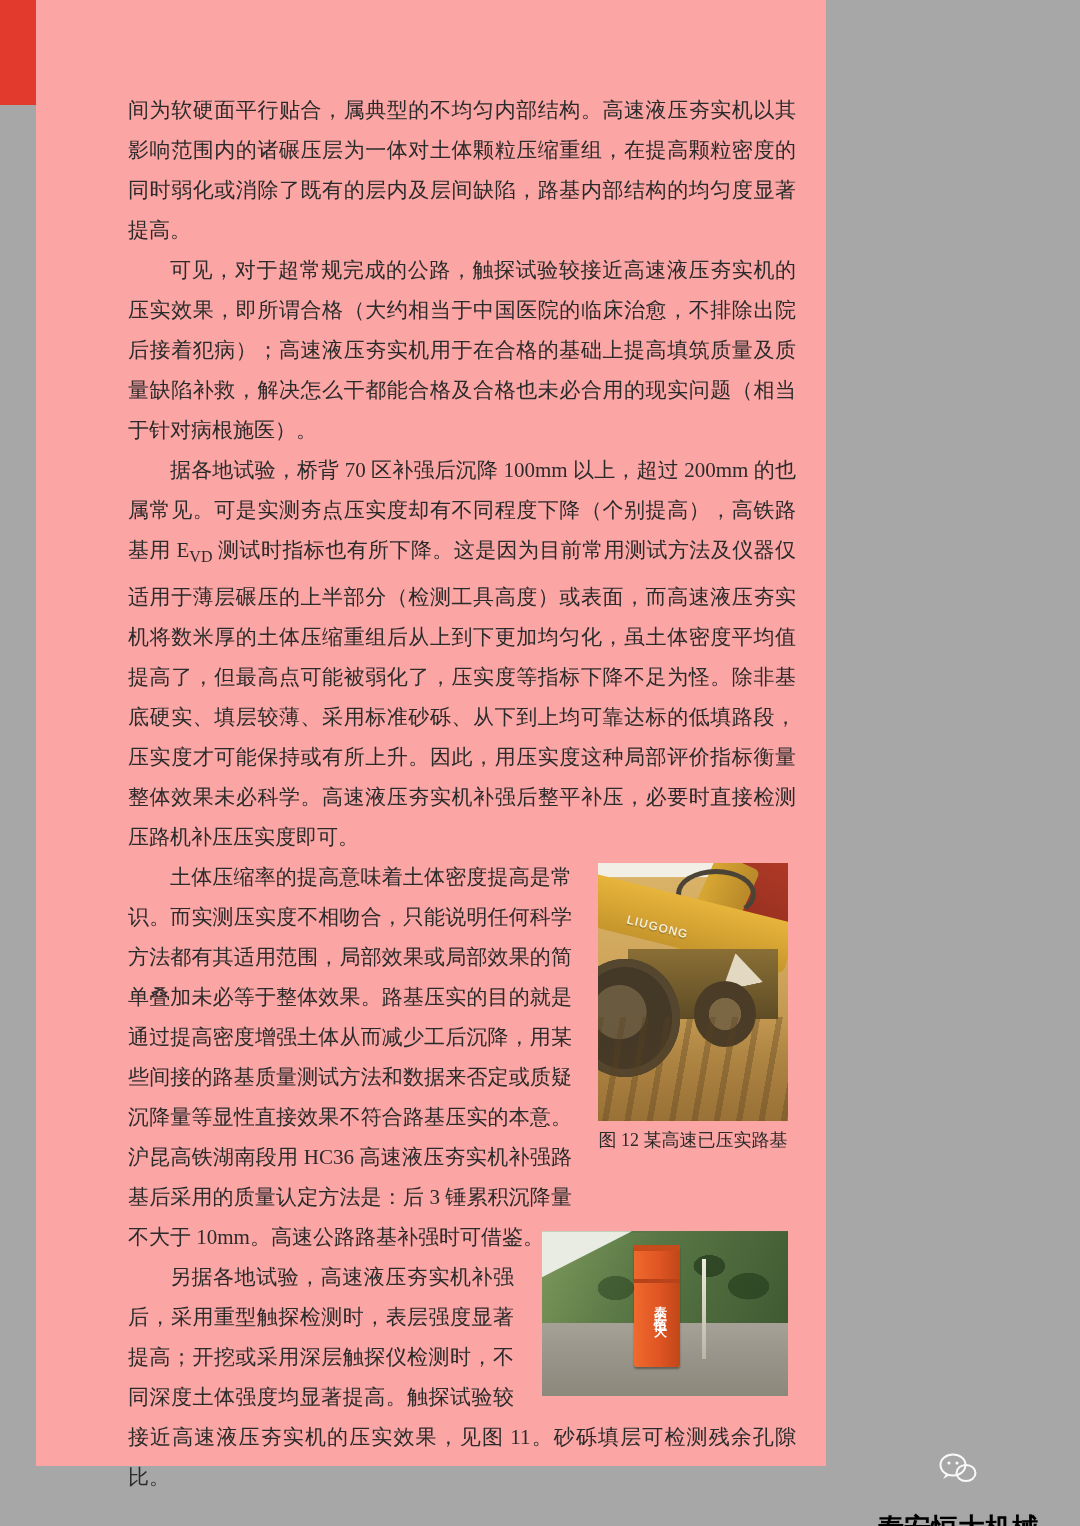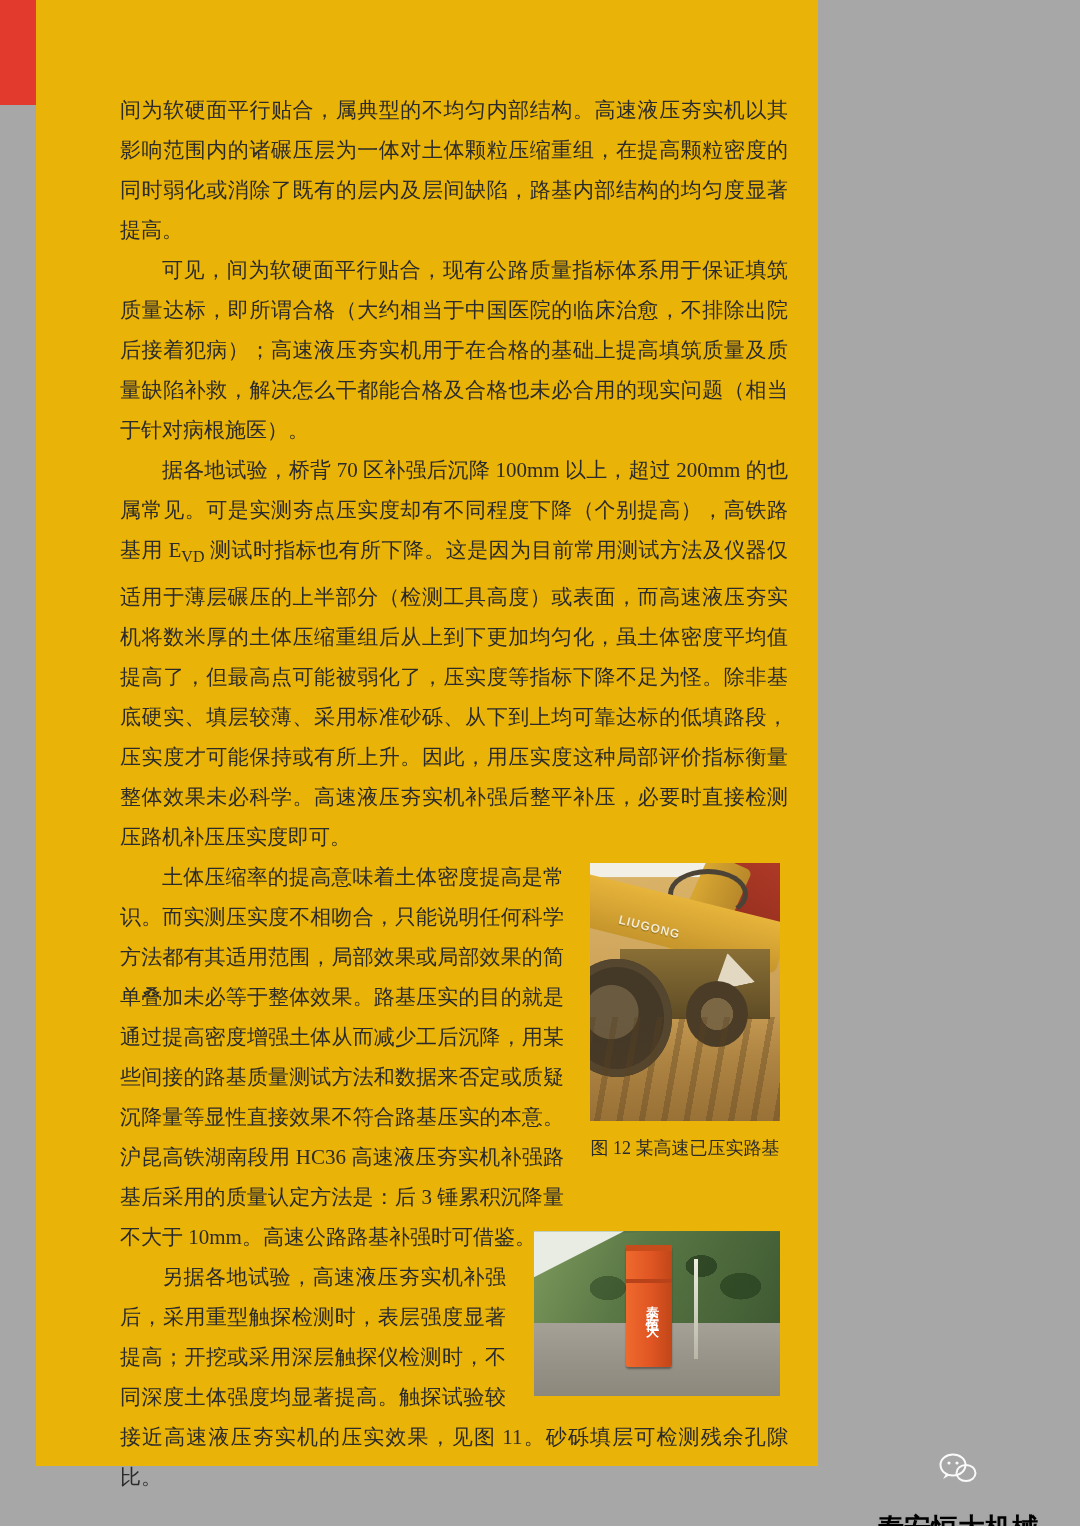--- a/index.html
+++ b/index.html
@@ -4,21 +4,22 @@
 <style>
   html,body{margin:0;padding:0;}
   body{
     width:1080px;height:1526px;position:relative;
     background:#a7a7a7;
     font-family:"Liberation Serif","DejaVu Serif",serif;
     overflow:hidden;
   }
   .page{
     position:absolute;left:36px;top:0;width:782px;height:1466px;
-    background:#eab308;
+    background:#fca5a5;
+    padding-left:8px;
   }
   .red-bar{
     position:absolute;left:0;top:0;width:36px;height:105px;
     background:#e23b2e;
   }
   .content{
     box-sizing:border-box;
     padding:90px 30px 0 84px;
     font-size:21px;line-height:40px;color:#2b2b2b;
     text-align:justify;
@@ -26,21 +27,21 @@
   .content p{margin:0;text-indent:2em;}
   .content p.noindent{text-indent:0;}
   .run-b{font-family:"Liberation Sans","DejaVu Sans",sans-serif;font-weight:700;}
   sub{font-size:16px;}
 
   
   .fig{float:right;text-align:center;position:relative;}
   .fig-1{width:206px;margin:6px 0 50px 18px;}
   .fig-2{width:262px;margin:-26px 0 10px 20px;}
   .caption{
-    font-size:18px;line-height:30px;color:#2b2b2b;margin-top:12px;
+    font-size:18px;line-height:30px;color:#2b2b2b;margin-top:4px;
     font-family:"Liberation Serif","DejaVu Serif",serif;
     white-space:nowrap;
   }
   .photo{position:relative;overflow:hidden;display:block;margin:0 auto;}
   .photo *{position:absolute;}
 
   
   .photo-1{width:190px;height:258px;background:linear-gradient(180deg,#e9e2d2 0,#d9b267 6%,#cda35a 45%,#b88c47 75%,#ad813f 100%);}
   .p1-red{right:-12px;top:-8px;width:66px;height:96px;background:linear-gradient(200deg,#b23a27,#8e2d1e);transform:rotate(8deg);}
   .p1-sky{left:0;top:0;width:150px;height:14px;background:#f2efe6;}
@@ -86,21 +87,21 @@
   .wm-icon{flex:0 0 auto;opacity:.95;}
 </style>
 </head>
 <body>
 
 <div class="page">
   <div class="content">
 
     <div id="flow-a">
         <p class="noindent"><span>间为软硬面平行贴合，属典型的不均匀内部结构。高速液压夯实机以其影响范围内的诸碾压层为一体对土体颗粒压缩重组，在提高颗粒密度的同时弱化或消除了既有的层内及层间缺陷，路基内部结构的均匀度显著提高。</span></p>
-        <p><span>可见，间为软硬面平行贴合，现有公路质量指标体系用于保证填筑质量达标，即所谓合格（大约相当于中国医院的临床治愈，不排除出院后接着犯病）；高速液压夯实机用于在合格的基础上提高填筑质量及质量缺陷补救，解决怎么干都能合格及合格也未必合用的现实问题（相当于针对病根施医）。</span></p>
+        <p><span>可见，对于超常规完成的公路，触探试验较接近高速液压夯实机的压实效果，即所谓合格（大约相当于中国医院的临床治愈，不排除出院后接着犯病）；高速液压夯实机用于在合格的基础上提高填筑质量及质量缺陷补救，解决怎么干都能合格及合格也未必合用的现实问题（相当于针对病根施医）。</span></p>
         <p><span>据各地试验，桥背 70 区补强后沉降 100mm 以上，超过 200mm 的也属常见。可是实测夯点压实度却有不同程度下降（个别提高），高铁路基用 E</span><sub>VD</sub><span> 测试时指标也有所下降。这是因为目前常用测试方法及仪器仅适用于薄层碾压的上半部分（检测工具高度）或表面，而高速液压夯实机将数米厚的土体压缩重组后从上到下更加均匀化，虽土体密度平均值提高了，但最高点可能被弱化了，压实度等指标下降不足为怪。除非基底硬实、填层较薄、采用标准砂砾、从下到上均可靠达标的低填路段，压实度才可能保持或有所上升。因此，用压实度这种局部评价指标衡量整体效果未必科学。高速液压夯实机补强后整平补压，必要时直接检测压路机补压压实度即可。</span></p>
       </div>
 
     <figure class="fig fig-1" style="margin:6px 0 50px 18px;">
       <div class="photo photo-1">
         <div class="p1-sky"></div>
         <div class="p1-red"></div>
         <div class="p1-arm2"></div>
         <div class="p1-hose"></div>
         <div class="p1-arm"></div>

